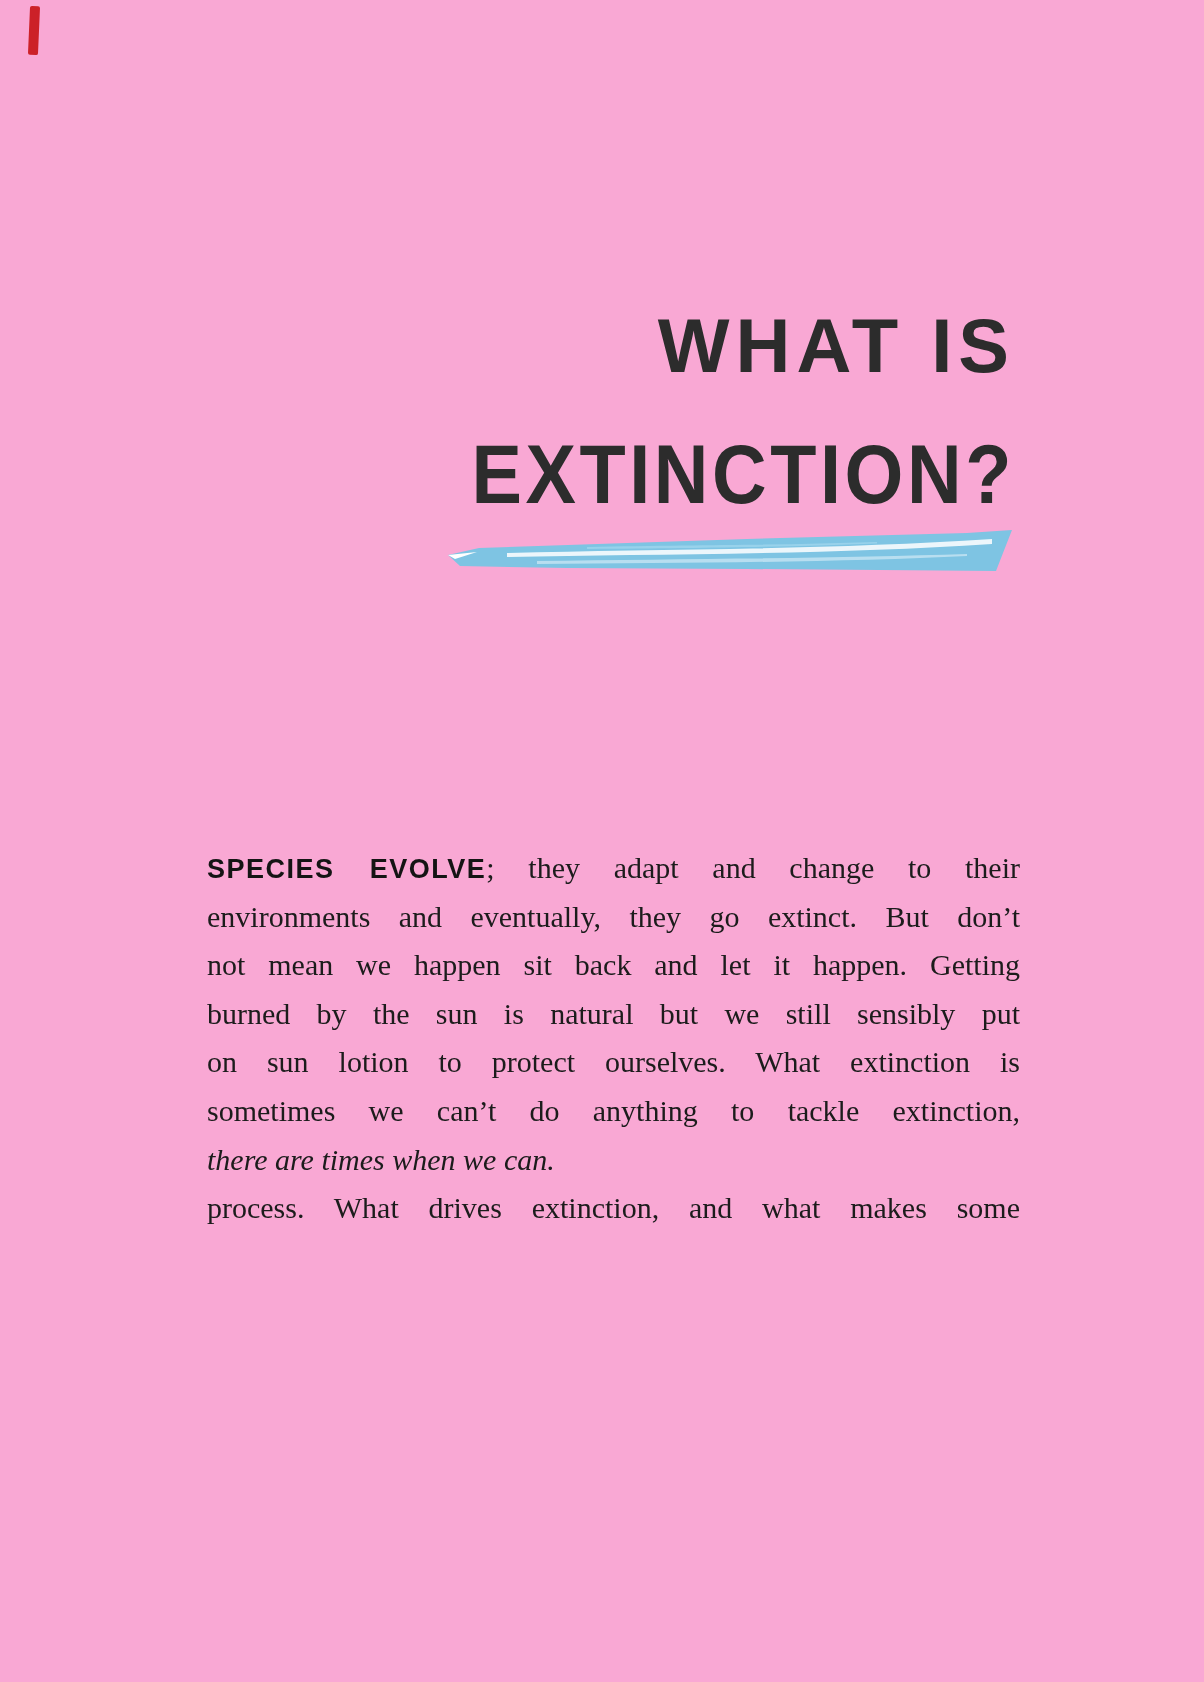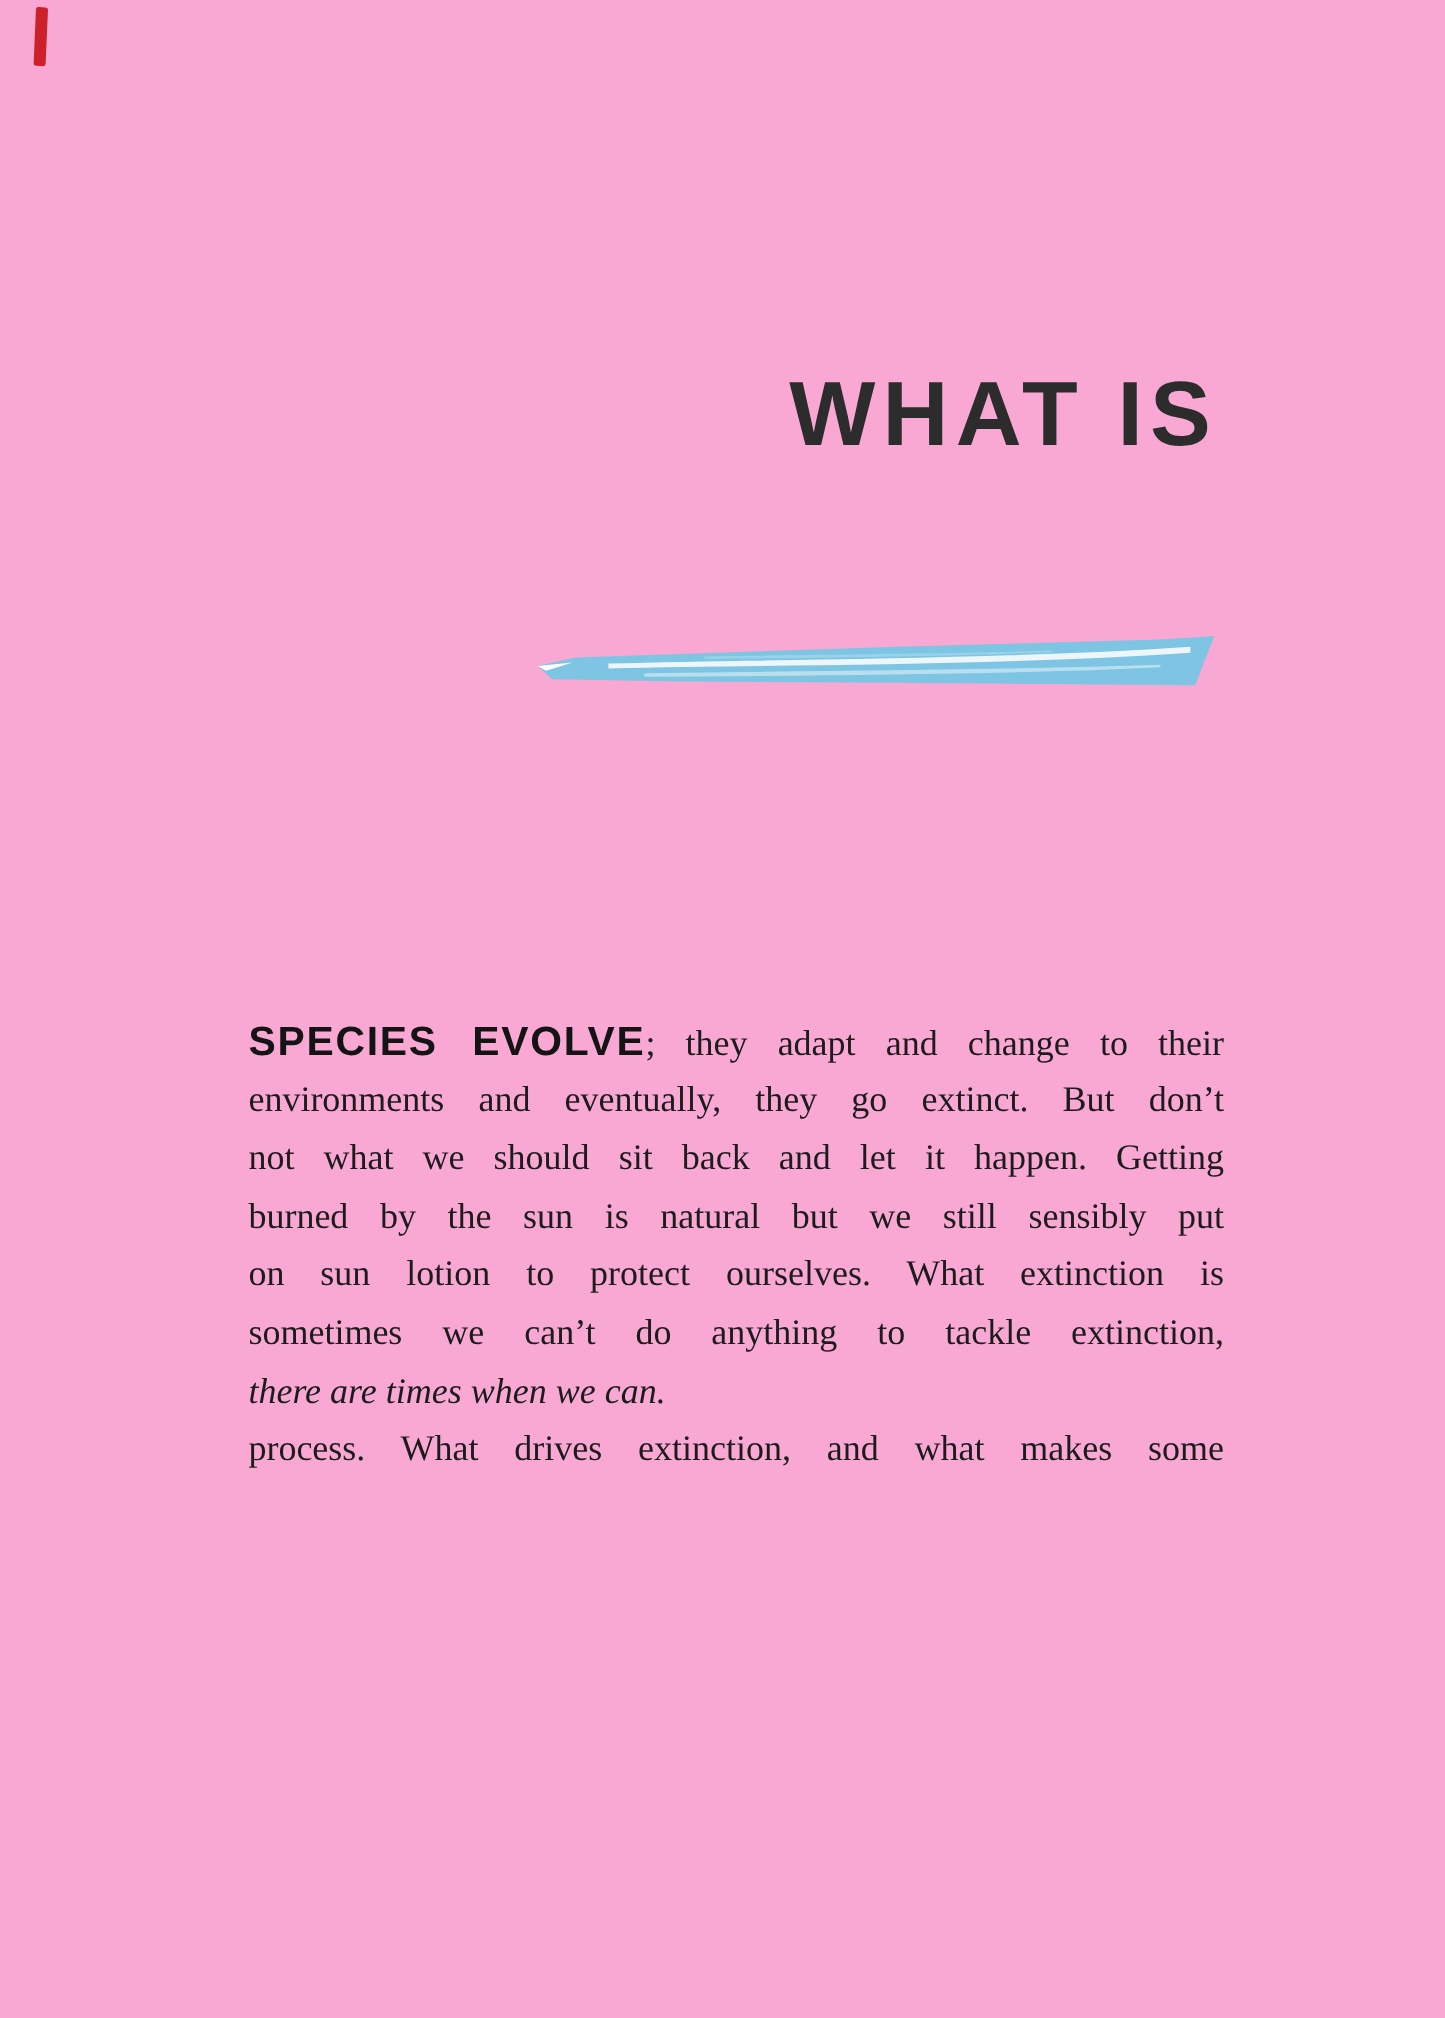--- a/index.html
+++ b/index.html
@@ -79,48 +79,51 @@
     text-align-last: left;
     font-style: italic;
   }
   .line.indent {
     padding-left: 56px;
     width: 757px;
   }
   .lead-caps {
     font-family: "Liberation Sans", "DejaVu Sans", sans-serif;
     font-weight: 700;
-    font-size: 34px;
+    font-size: 27px;
     letter-spacing: 1.5px;
     color: #141414;
   }
 </style>
 </head>
 <body>
 
 <div id="page">
 
   <div class="scan-mark"></div>
 
   <div class="title-line title-line-1">WHAT IS</div>
 
+  <div class="title-line title-line-2">
+    <span class="squeeze">EXTINCTION?</span>
+  </div>
 
   <svg class="brush" viewBox="0 0 566 52" aria-hidden="true">
     <polygon points="1,27 32,20 300,11 520,5 565,2 556,25 549,43 300,41 120,40 13,38" fill="#7ec4e3"></polygon>
     <polygon points="1,27 30,24 8,31" fill="#ffffff"></polygon>
     <path d="M60,25 C200,21 380,22 545,11 L545,16 C380,27 200,26 60,29 Z" fill="#ffffff" opacity="0.85"></path>
     <path d="M90,33 C240,31 400,30 520,26 L520,28 C400,34 240,35 90,36 Z" fill="#ffffff" opacity="0.45"></path>
     <path d="M140,19 C260,17 340,17 430,14 L430,15.5 C340,19 260,20 140,21 Z" fill="#aadcf0" opacity="0.6"></path>
   </svg>
 
   <div class="bodytext">
       <div>
         <div class="line"><span class="lead-caps">SPECIES EVOLVE</span>; they adapt and change to their</div>
         <div class="line">environments and eventually, they go extinct. But don’t</div>
-        <div class="line">not what we should sit back and let it happen. Getting</div>
+        <div class="line">not mean we happen sit back and let it happen. Getting</div>
         <div class="line">burned by the sun is natural but we still sensibly put</div>
         <div class="line">on sun lotion to protect ourselves. What extinction is</div>
         <div class="line">sometimes we can’t do anything to tackle extinction,</div>
         <div class="line last">there are times when we can.</div>
       </div>
       <div>
         <div class="line">process. What drives extinction, and what makes some</div>
       </div>
     </div>
 

